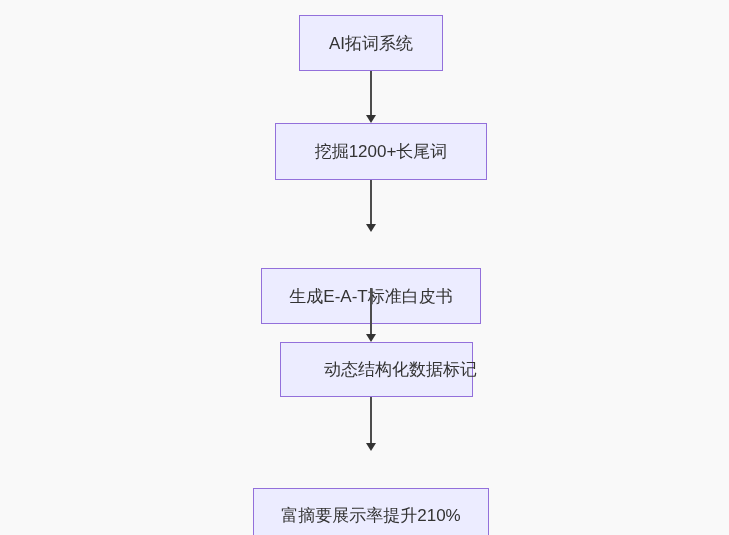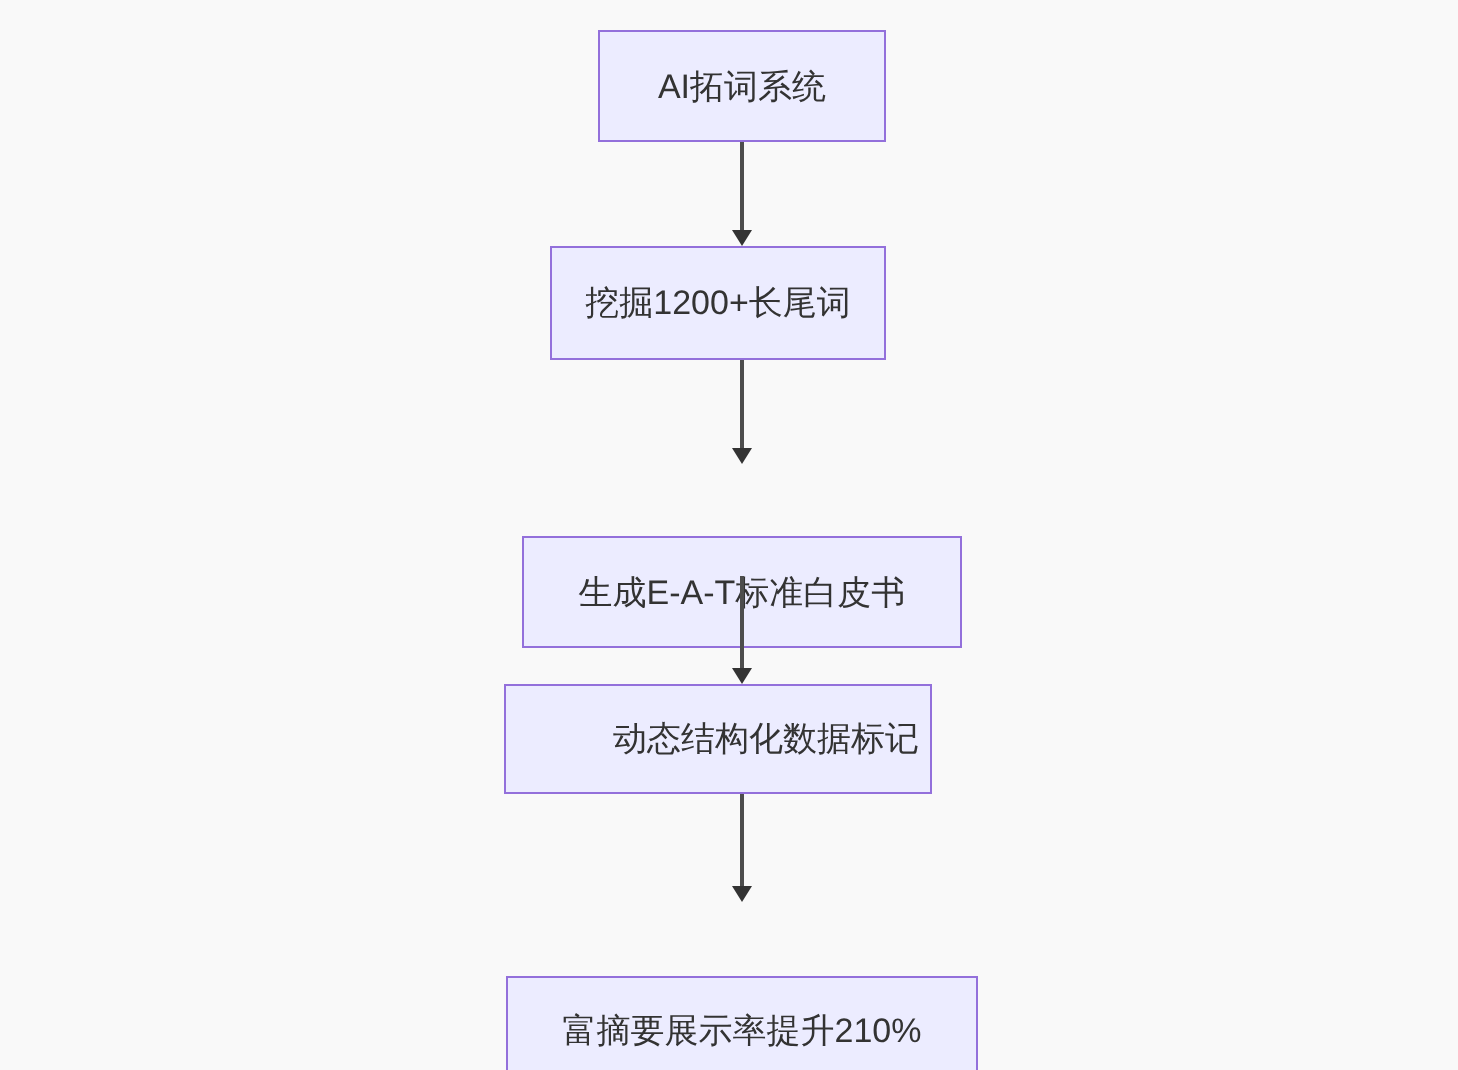--- a/index.html
+++ b/index.html
@@ -46,23 +46,23 @@
     bottom: 0;
     left: 0;
     width: 0;
     height: 0;
     border-left: 5px solid transparent;
     border-right: 5px solid transparent;
     border-top: 8px solid var(--edge-head, #333333);
   }
   
   .n1 { left: 299px; top: 15px;  width: 144px; height: 56px; }
-  .n2 { left: 275px; top: 123px; width: 168px; height: 57px; }
+  .n2 { left: 275px; top: 123px; width: 212px; height: 57px; }
   .n3 { left: 261px; top: 232px; width: 220px; height: 56px; margin-top: 36px; }
-  .n4 { left: 252px; top: 342px; width: 214px; height: 55px; padding-left: 48px; }
+  .n4 { left: 280px; top: 342px; width: 193px; height: 55px; padding-left: 48px; }
   .n5 { left: 253px; top: 451px; width: 236px; height: 55px; margin-top: 37px; }
   
   .a1 { left: 366px; top: 71px;  height: 52px; }
   .a2 { left: 366px; top: 180px; height: 52px; }
   .a3 { left: 366px; top: 288px; height: 54px; }
   .a4 { left: 366px; top: 397px; height: 54px; }
 </style>
 </head>
 <body>
 

